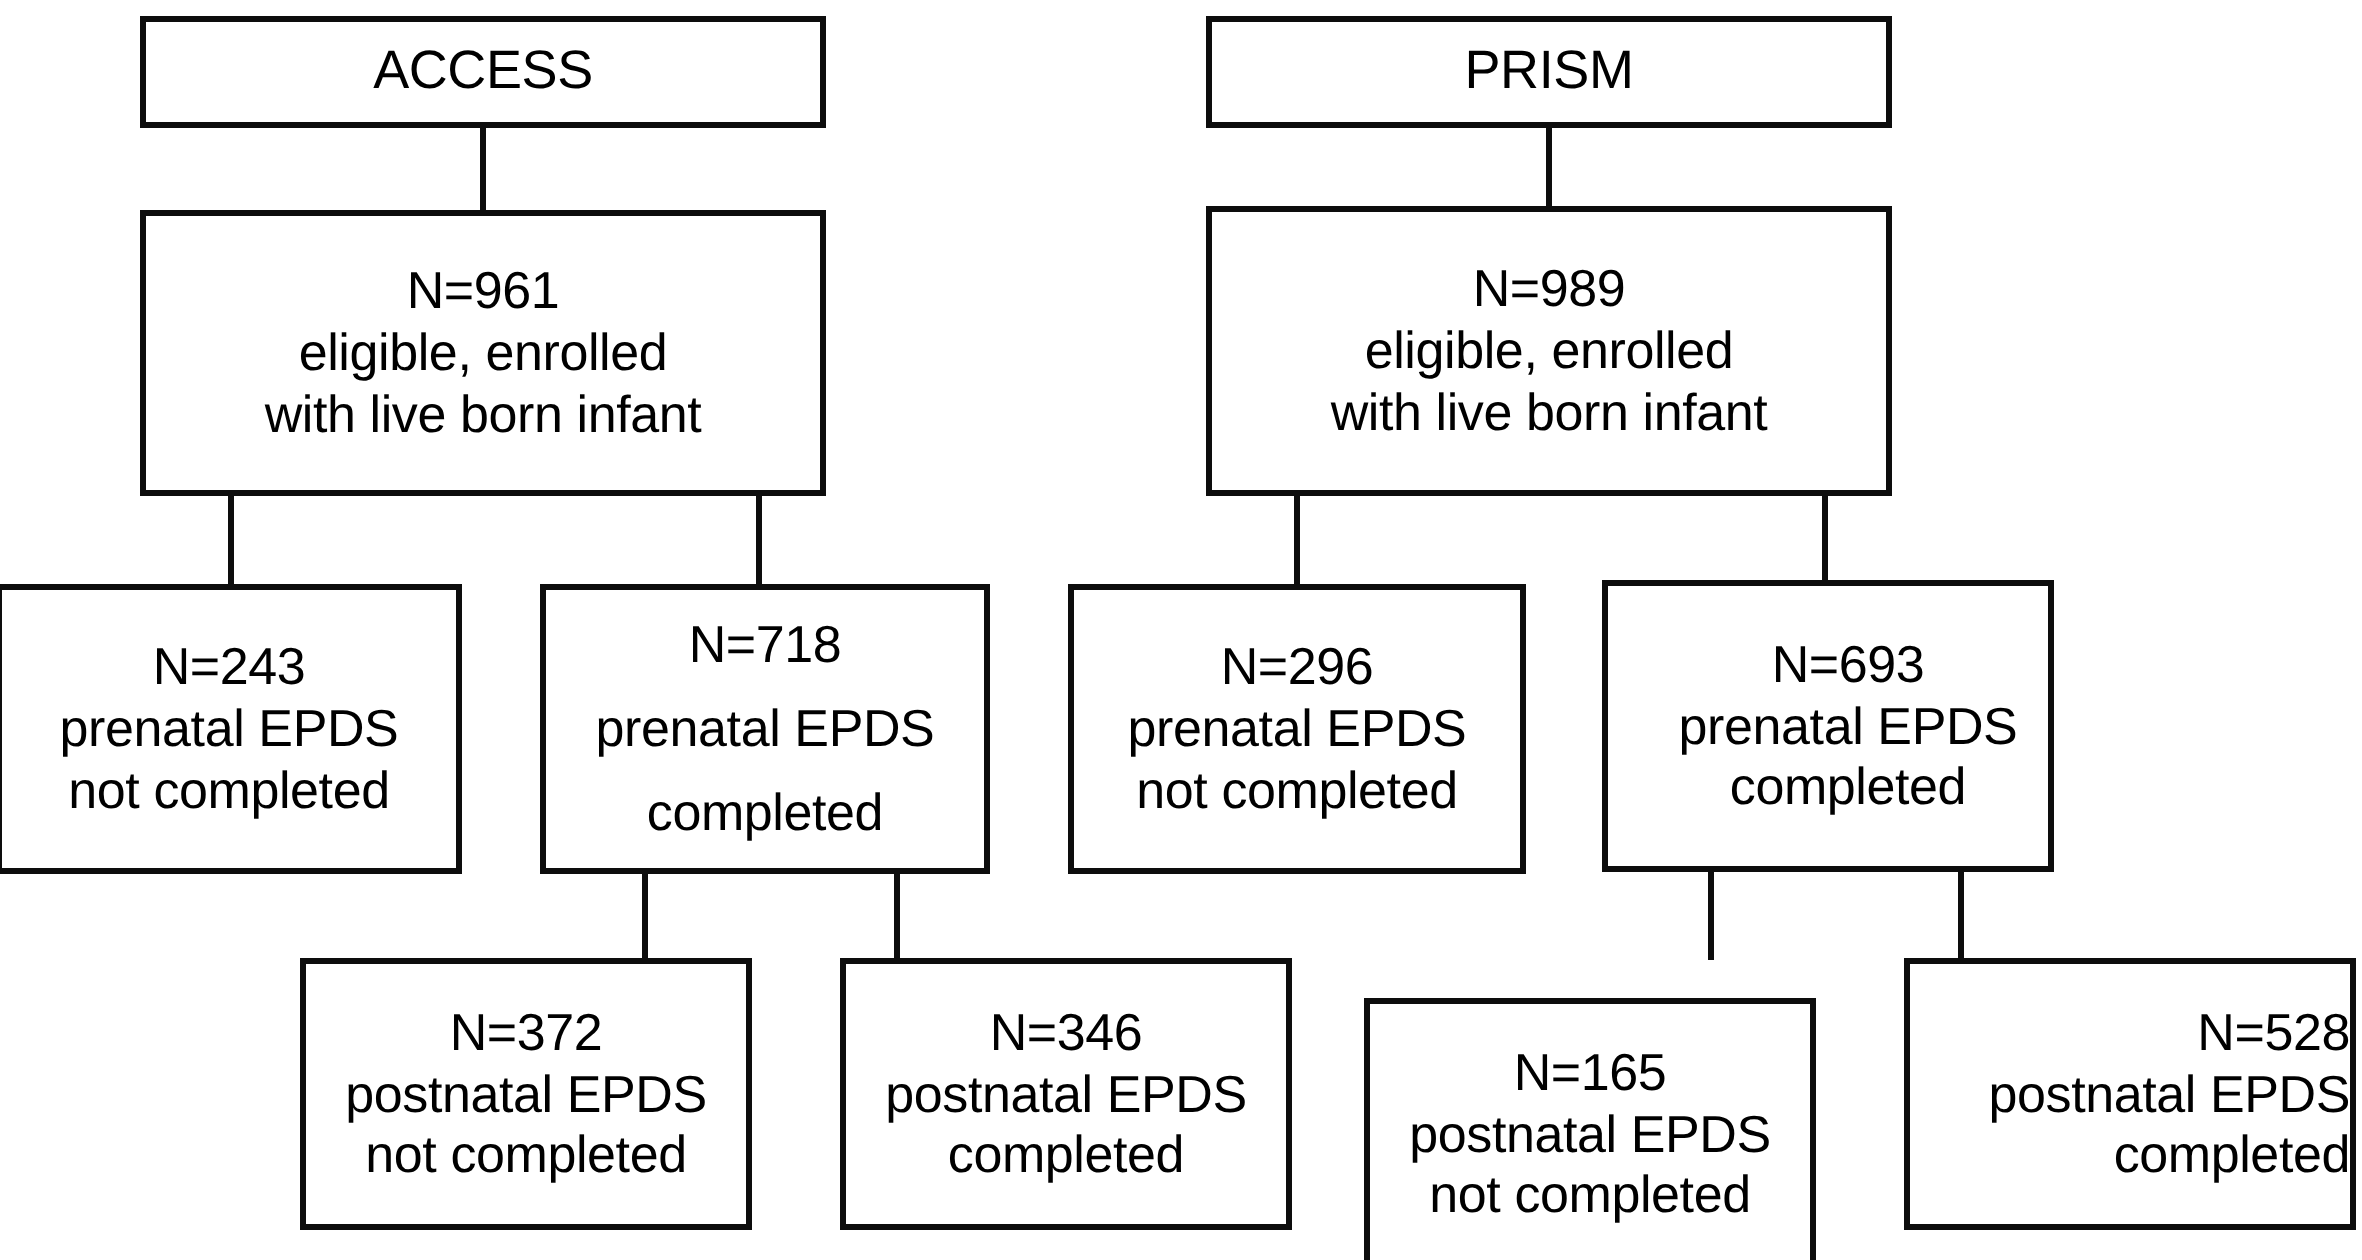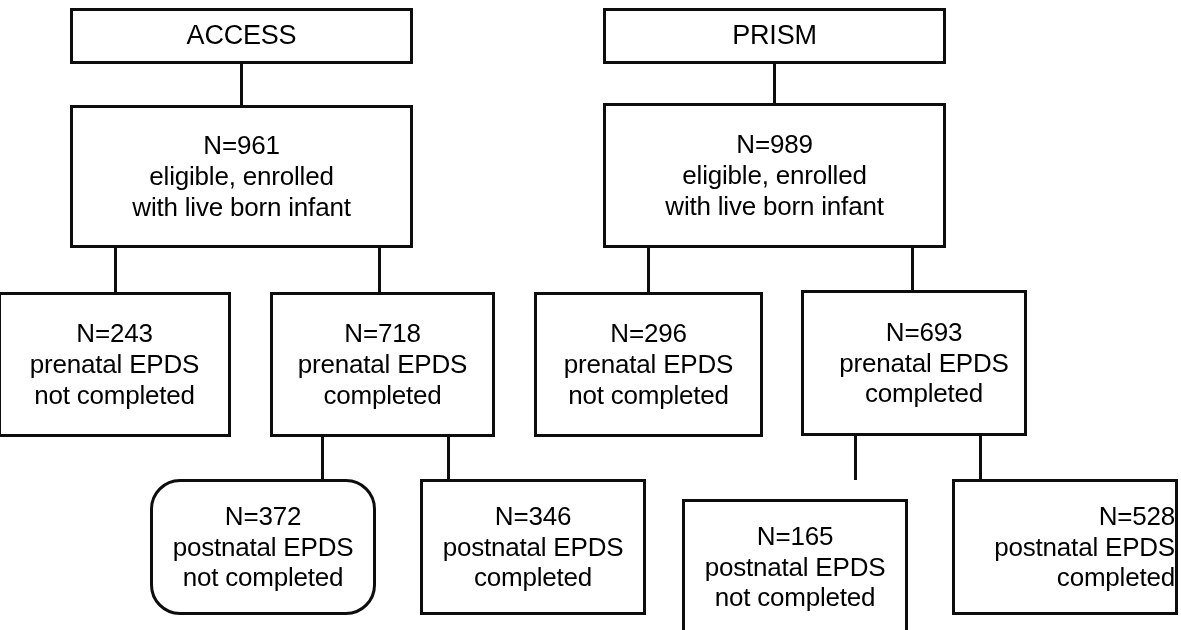--- a/index.html
+++ b/index.html
@@ -59,30 +59,30 @@
 
   <div class="connector v" style="left:114px; top:246px; height:47px;"></div>
   <div class="connector v" style="left:378px; top:246px; height:47px;"></div>
 
   <div class="node" style="left:-2px; top:292px; width:233px; height:145px;">
     <span class="line">N=243</span>
     <span class="line">prenatal EPDS</span>
     <span class="line">not completed</span>
   </div>
 
-  <div class="node" style="left:270px; top:292px; width:225px; height:145px;">
+  <div class="node" style="left:270px; top:292px; width:225px; height:145px;gap:11px;">
     <span class="line">N=718</span>
     <span class="line">prenatal EPDS</span>
     <span class="line">completed</span>
   </div>
 
   <div class="connector v" style="left:321px; top:435px; height:45px;"></div>
   <div class="connector v" style="left:447px; top:435px; height:45px;"></div>
 
-  <div class="node" style="left:150px; top:479px; width:226px; height:136px;border-radius:30px;">
+  <div class="node" style="left:150px; top:479px; width:226px; height:136px;">
     <span class="line">N=372</span>
     <span class="line">postnatal EPDS</span>
     <span class="line">not completed</span>
   </div>
 
   <div class="node" style="left:420px; top:479px; width:226px; height:136px;">
     <span class="line">N=346</span>
     <span class="line">postnatal EPDS</span>
     <span class="line">completed</span>
   </div>

